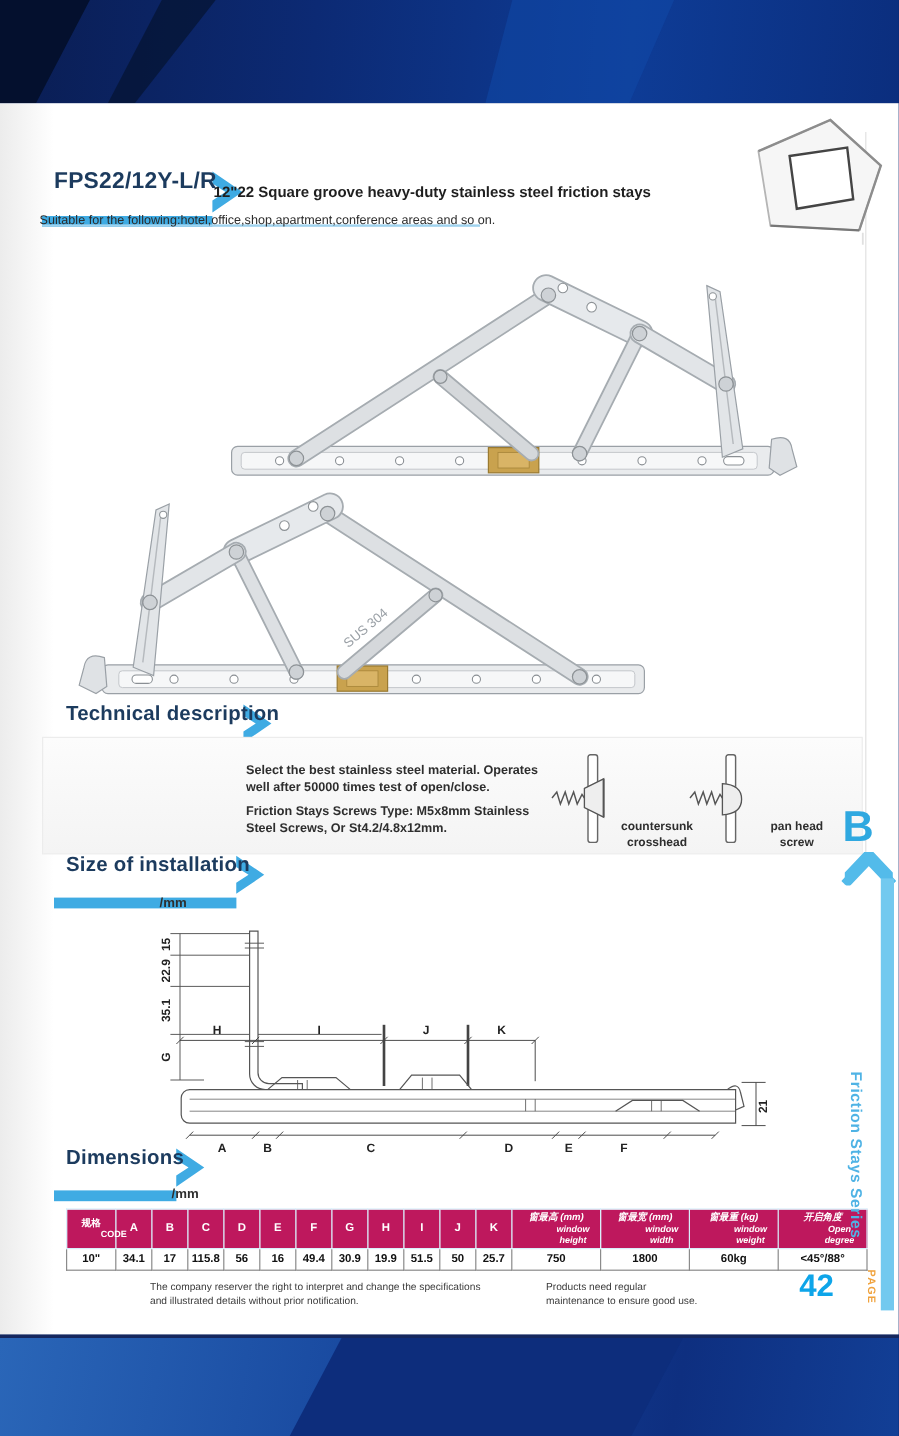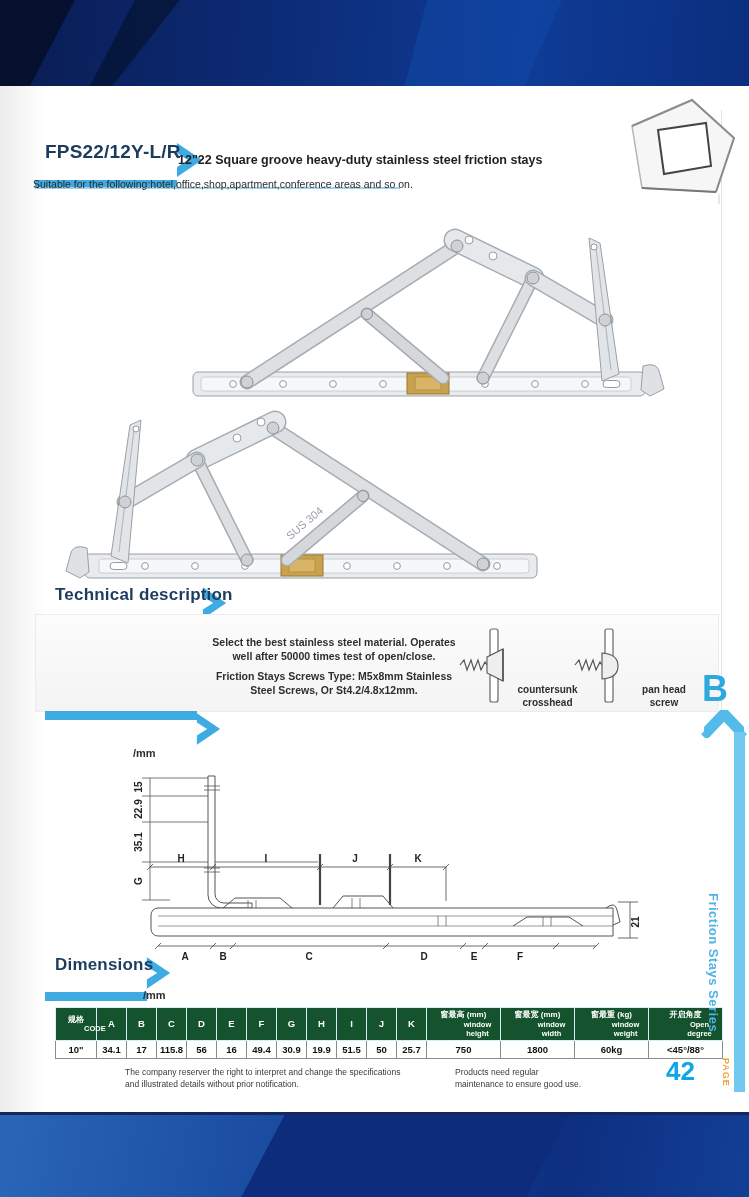--- a/index.html
+++ b/index.html
@@ -36,35 +36,35 @@
   .banner-chev { position:absolute; top:2px; }
   .title-underline { position:absolute; left:35px; top:187px; width:365px; height:2px; background:#9ed2ee; }
   .title-block { position:absolute; left:168px; top:152px; width:385px;
     font-size:12.5px; font-weight:bold; color:#1f1f1f; line-height:1.35; }
   .title-l1 { padding-left:10px; }
   .suitable { position:absolute; left:33px; top:178px; font-size:10.5px; color:#2b2b2b; }
   
   .tech-panel { position:absolute; left:35px; top:614px; width:682px; height:96px;
     background:linear-gradient(#fcfcfc,#f4f4f4); border:1px solid #ececec; }
   .tech-text { position:absolute; left:205px; top:636px; width:258px;
-    font-size:10.5px; font-weight:bold; color:#2e2e2e; line-height:1.3;text-align:center; }
+    font-size:10.5px; font-weight:bold; color:#2e2e2e; line-height:1.3; }
   .tech-text p { margin:0 0 7px 0; }
   .screw-label { position:absolute; font-size:10px; font-weight:bold; color:#2e2e2e;
     text-align:center; line-height:1.25; }
   .unit-label { position:absolute; font-size:11px; font-weight:bold; color:#2e2e2e; }
   
   table.dims { position:absolute; left:55px; top:1007px; border-collapse:collapse;
     table-layout:fixed; width:652px; }
-  table.dims th { background:#14532d; color:#fff; font-weight:bold;
+  table.dims th { background:#be185d; color:#fff; font-weight:bold;
     border:1px solid #d8eefb; padding:2px 0; font-size:9.5px; height:23px; }
   table.dims th .zh { font-size:8px; display:block; line-height:1.2; }
   table.dims th .en { font-size:7.5px; display:block; font-weight:bold; line-height:1.2;margin-left:28px; }
   table.dims td { background:#fff; color:#111; font-weight:bold; font-size:9.5px;
     text-align:center; border:1px solid #8b8b8b; height:15px; padding:1px 0; }
-  th.c-code { width:40px; } th.c-dim { width:29px; } th.c-wide { width:73px; }
+  th.c-code { width:40px; } th.c-dim { width:29px; } th.c-wide { width:73px;font-style:italic; }
   
   .footer-note { position:absolute; font-size:8.5px; color:#3a3a3a; line-height:1.45; }
   .page-number { position:absolute; left:666px; top:1056px; font-size:26px;
     font-weight:bold; color:#0ea5e9; }
   
   .side-letter { position:absolute; left:702px; top:668px; font-size:36px;
     font-weight:bold; color:#2fa8e0; }
   .side-bar { position:absolute; left:734px; top:732px; width:11px; height:360px; background:#72c9ef; }
   .side-series { position:absolute; left:706px; top:893px; height:170px;
     writing-mode:vertical-rl; color:#4fb3e5; font-size:13px; font-weight:bold; letter-spacing:.5px; }
@@ -191,20 +191,21 @@
     <path d="M10,41 l4,-5 3,10 4,-10 3,10 4,-10 3,10 4,-8 2,3" fill="none" stroke="#555" stroke-width="1.2"></path>
     <path d="M37,29 q16,1 16,13 q0,12 -16,13 z" fill="#eeeeee" stroke="#555" stroke-width="1.1"></path>
   </g>
 </svg>
 <div class="screw-label prewrap" style="left:505px;top:684px;width:85px">countersunk
 crosshead</div>
 <div class="screw-label prewrap" style="left:628px;top:684px;width:72px">pan head
 screw</div>
 
 <div class="banner" style="left:45px;top:711px">
+  <div class="banner-txt">Size of installation</div>
   <div class="banner-bar" style="width:152px"></div>
   <svg class="banner-chev" style="left:150px;top:0" width="28" height="36" viewBox="0 0 30 38">
     <path d="M2 2 L27 19 L2 36 L2 26 L13 19 L2 12 Z" fill="#3fabe3"></path>
   </svg>
 </div>
 <div class="unit-label" style="left:133px;top:747px">/mm</div>
 
 <svg class="abs" style="left:128px;top:770px" width="515" height="195" viewBox="0 0 515 195">
   <g stroke="#555" stroke-width="0.8" fill="none">
     <line x1="22" y1="8" x2="22" y2="130"></line>

